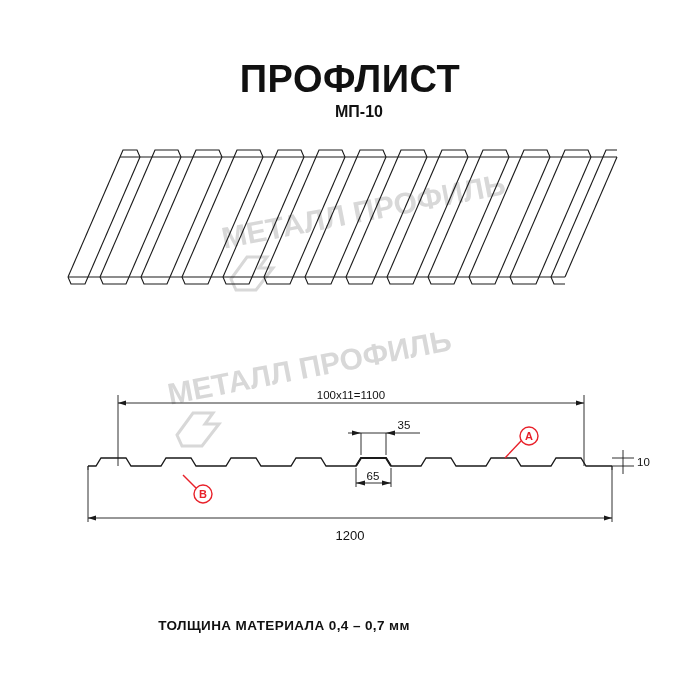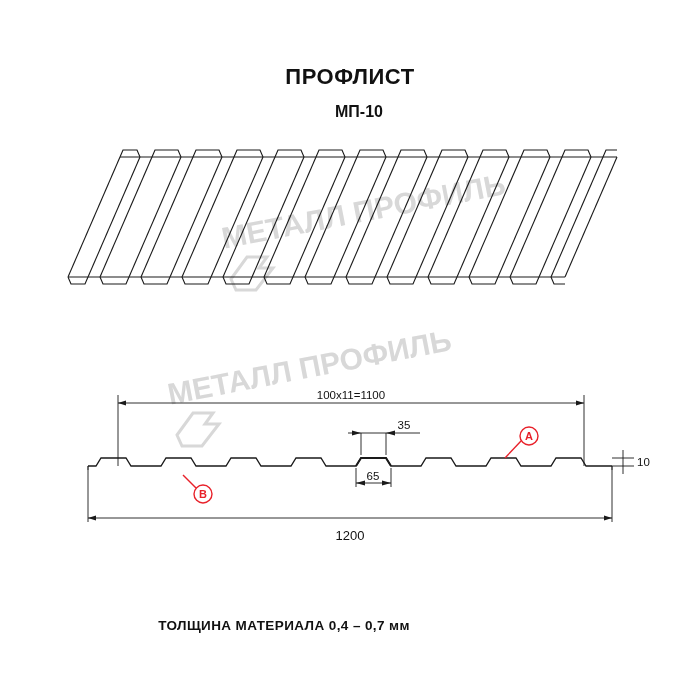--- a/index.html
+++ b/index.html
@@ -14,25 +14,25 @@
     font-family: "Liberation Sans", sans-serif;
     color: #1a1a1a;
     overflow: hidden;
   }
   .page {
     position: absolute;
     inset: 0;
   }
   .title {
     position: absolute;
-    top: 64px;
+    top: 58px;
     left: 0;
     width: 700px;
     text-align: center;
-    font-size: 22px;
+    font-size: 38px;
     font-weight: bold;
     letter-spacing: 0.5px;
     color: #111111;
   }
   .subtitle {
     position: absolute;
     top: 103px;
     left: 0;
     width: 700px;
     text-align: center;

